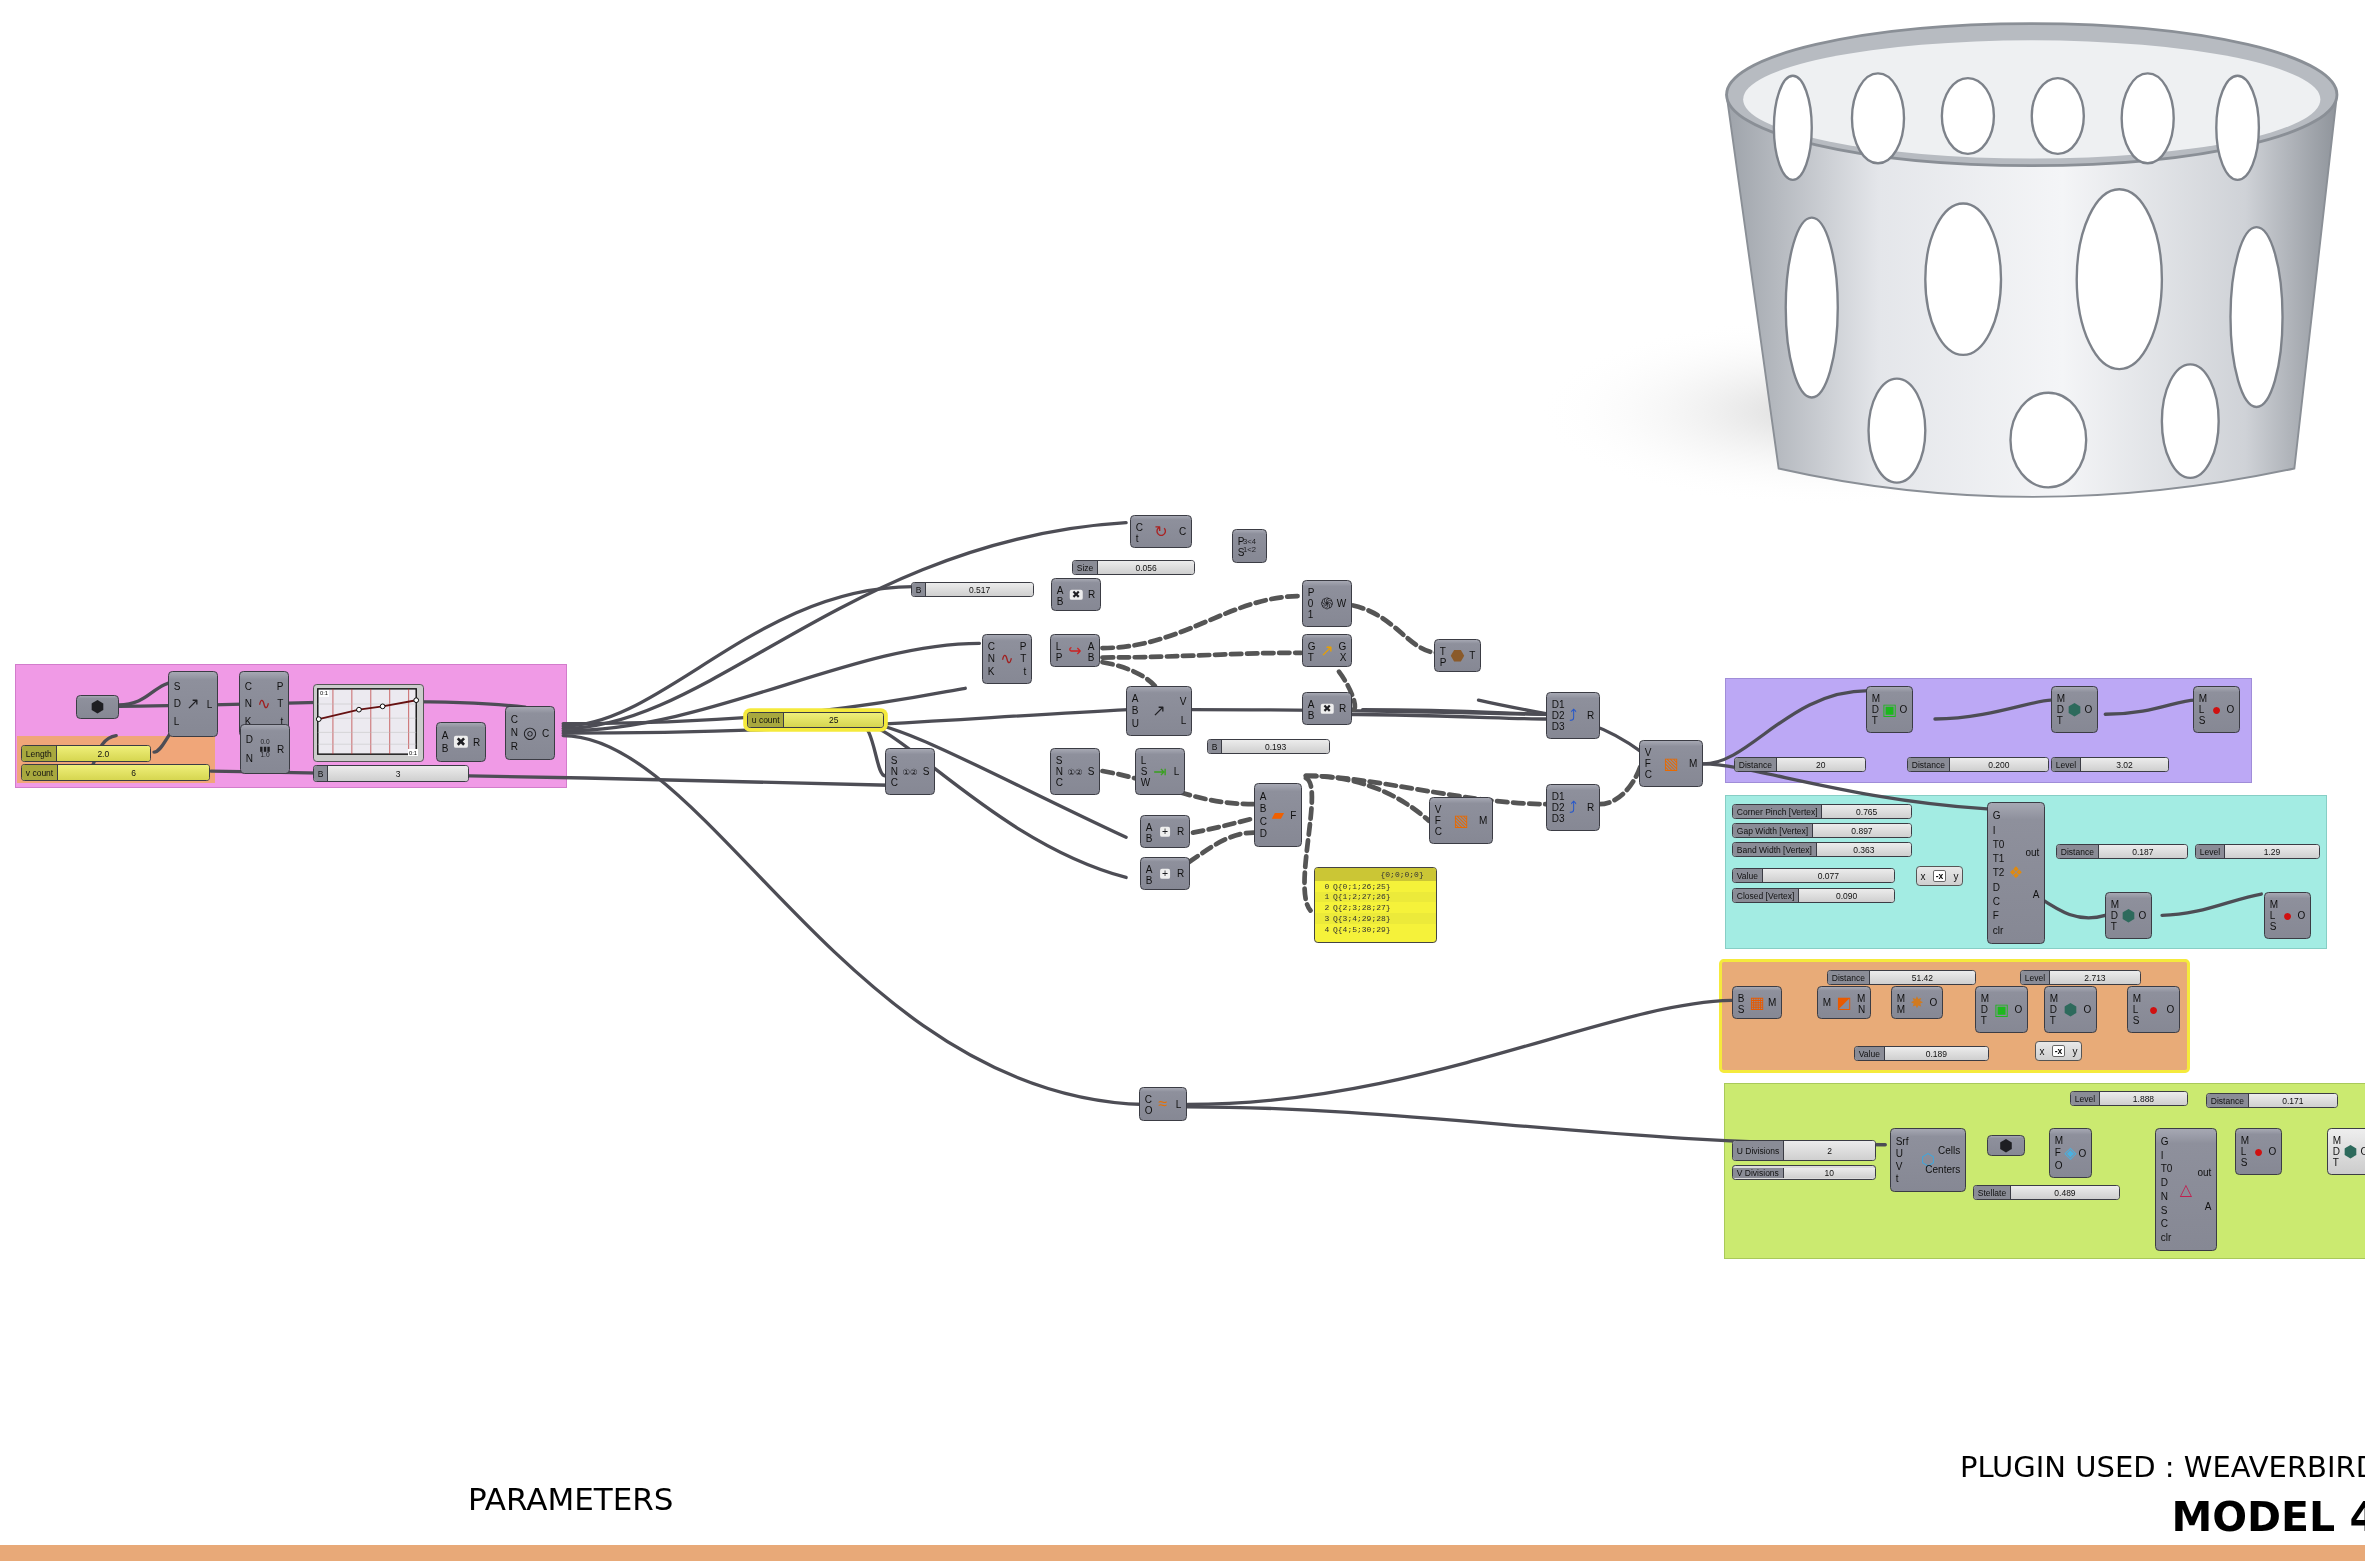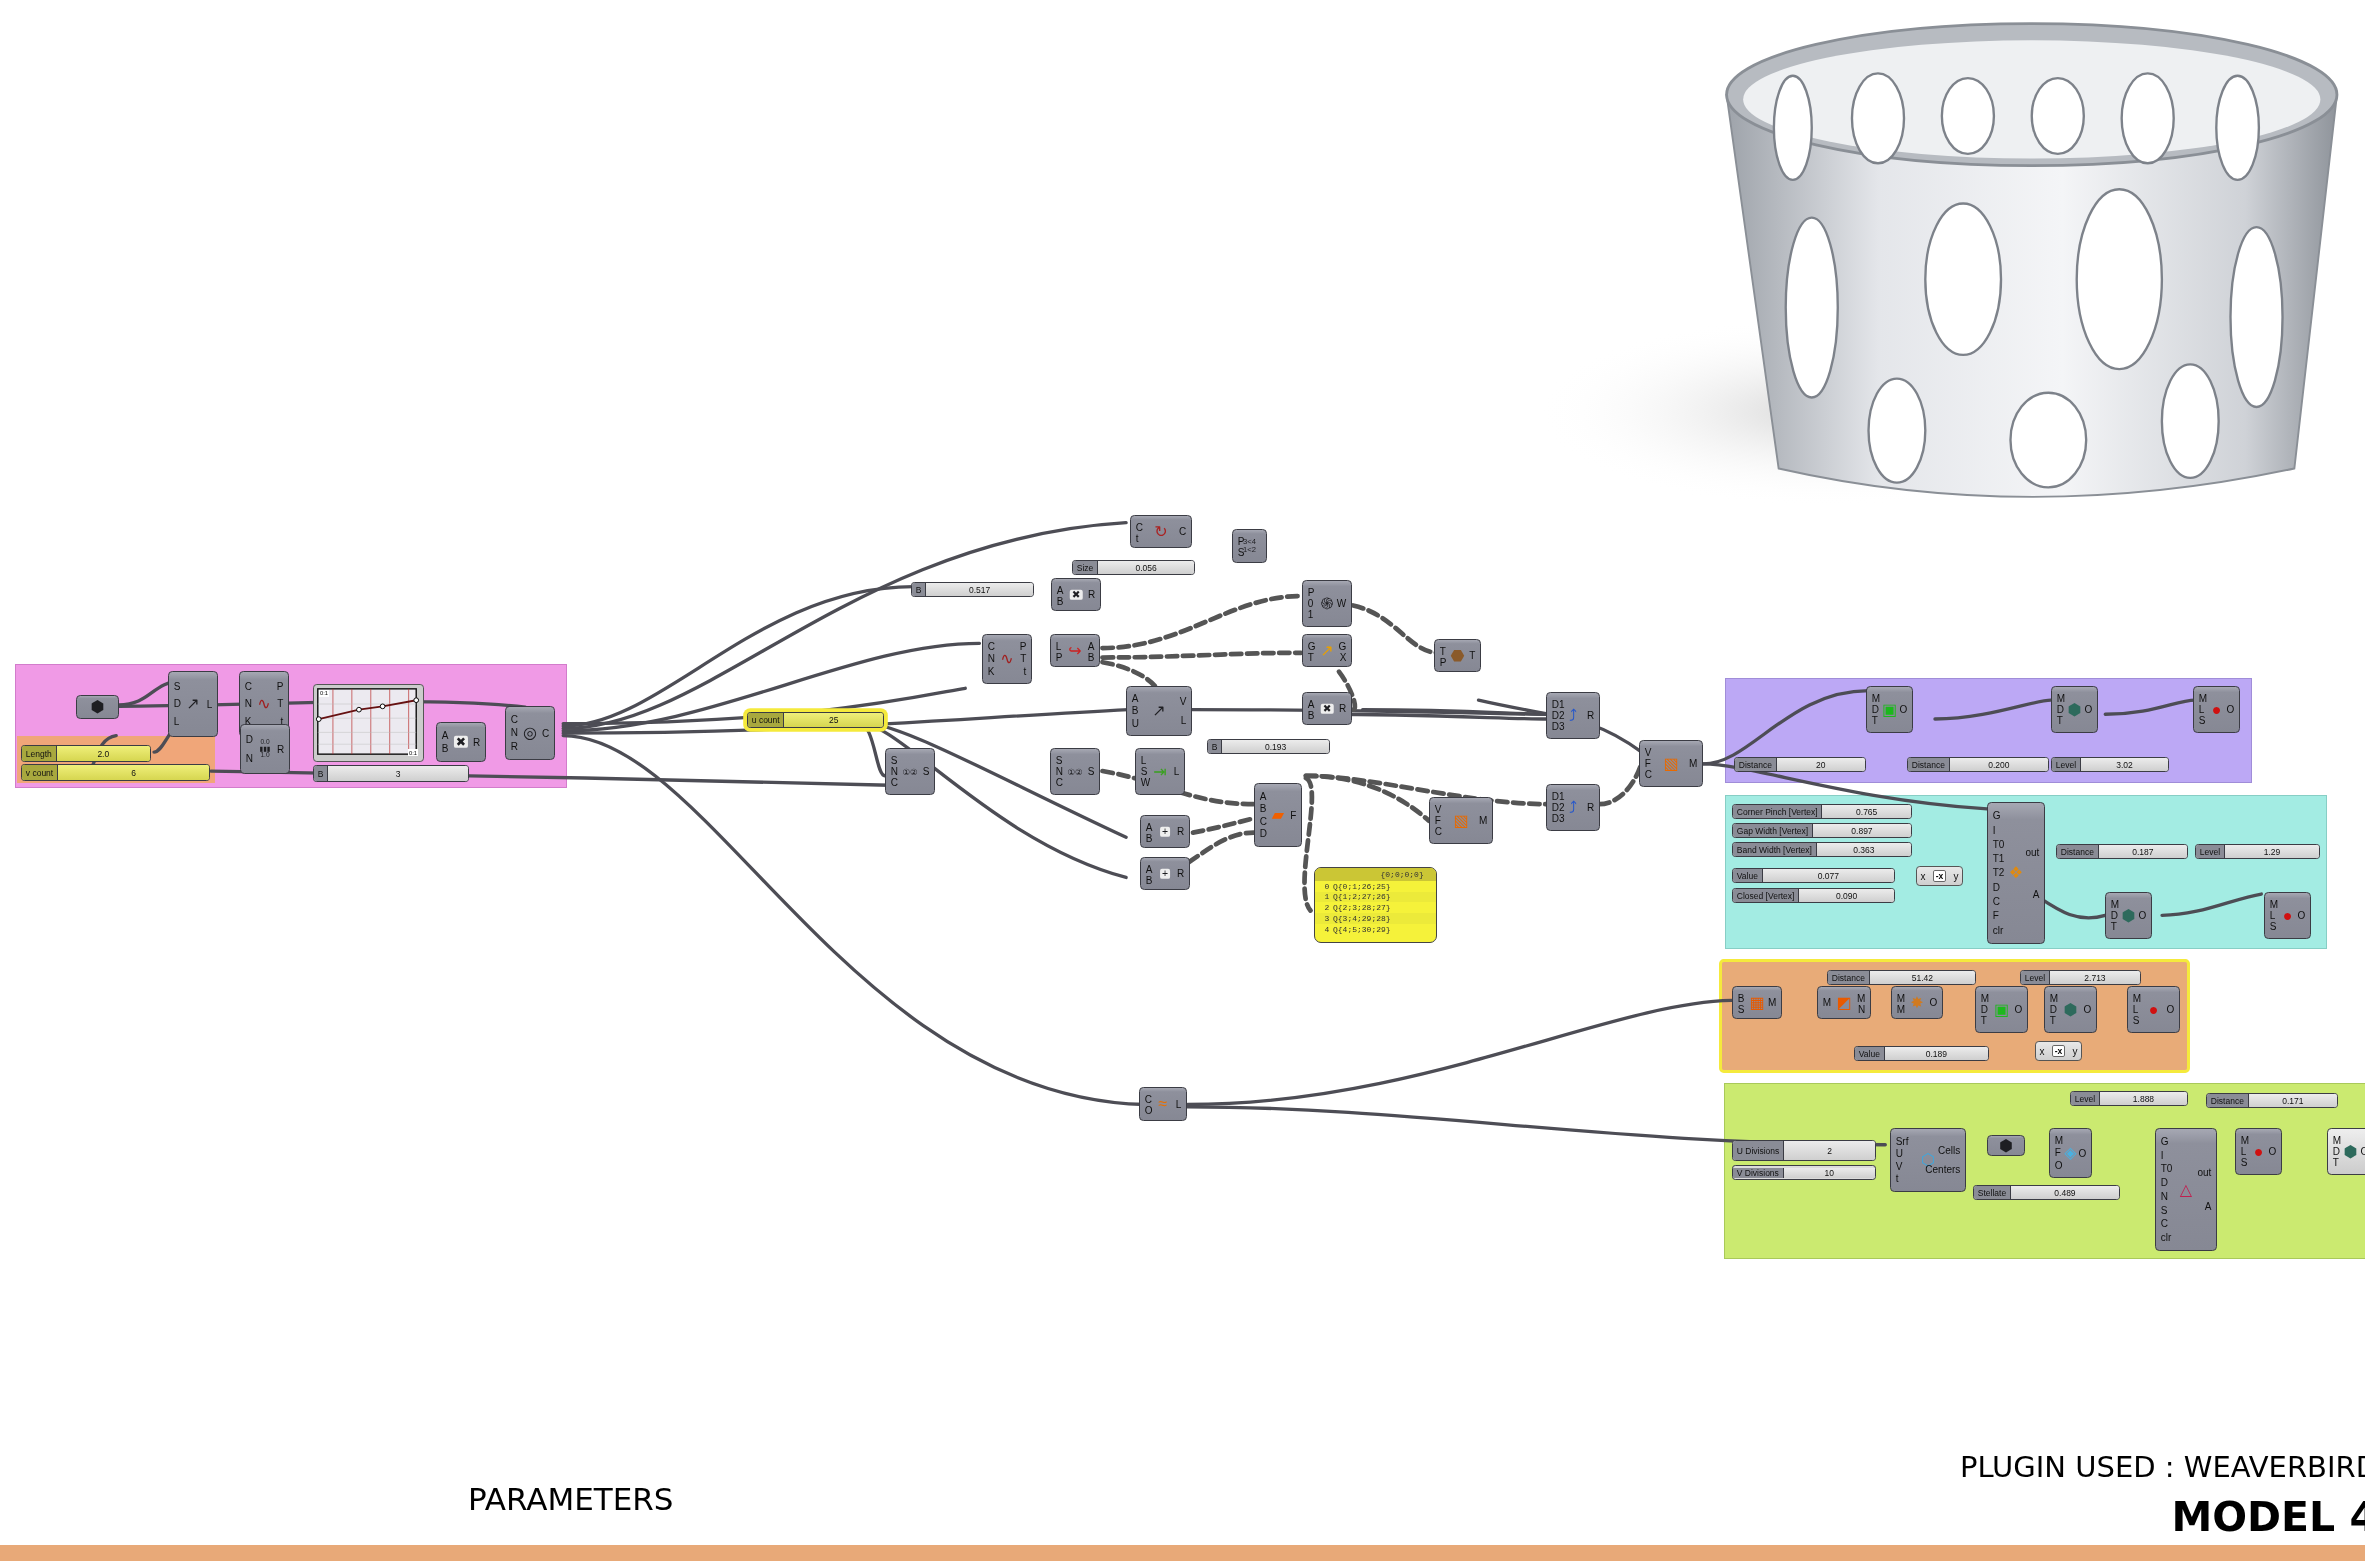--- a/index.html
+++ b/index.html
@@ -444,21 +444,21 @@
         <span class="port">B</span>
         <span class="port">C</span>
         <span class="port">D</span>
       </div>
     <span class="ic" style="color:#f06000;">▰</span>
     <div class="outs">
         <span class="port">F</span>
       </div>
   </div>
 
-  <div class="yellow-panel" style="left:1314px;top:867px;width:121px;height:74px;border-radius:7px;">
+  <div class="yellow-panel" style="left:1314px;top:867px;width:121px;height:74px;">
     <div class="hdr">{0;0;0;0}</div>
     <div class="row">
         <span class="idx">0</span>
         <span>Q{0;1;26;25}</span>
       </div>
     <div class="row">
         <span class="idx">1</span>
         <span>Q{1;2;27;26}</span>
       </div>
     <div class="row">

